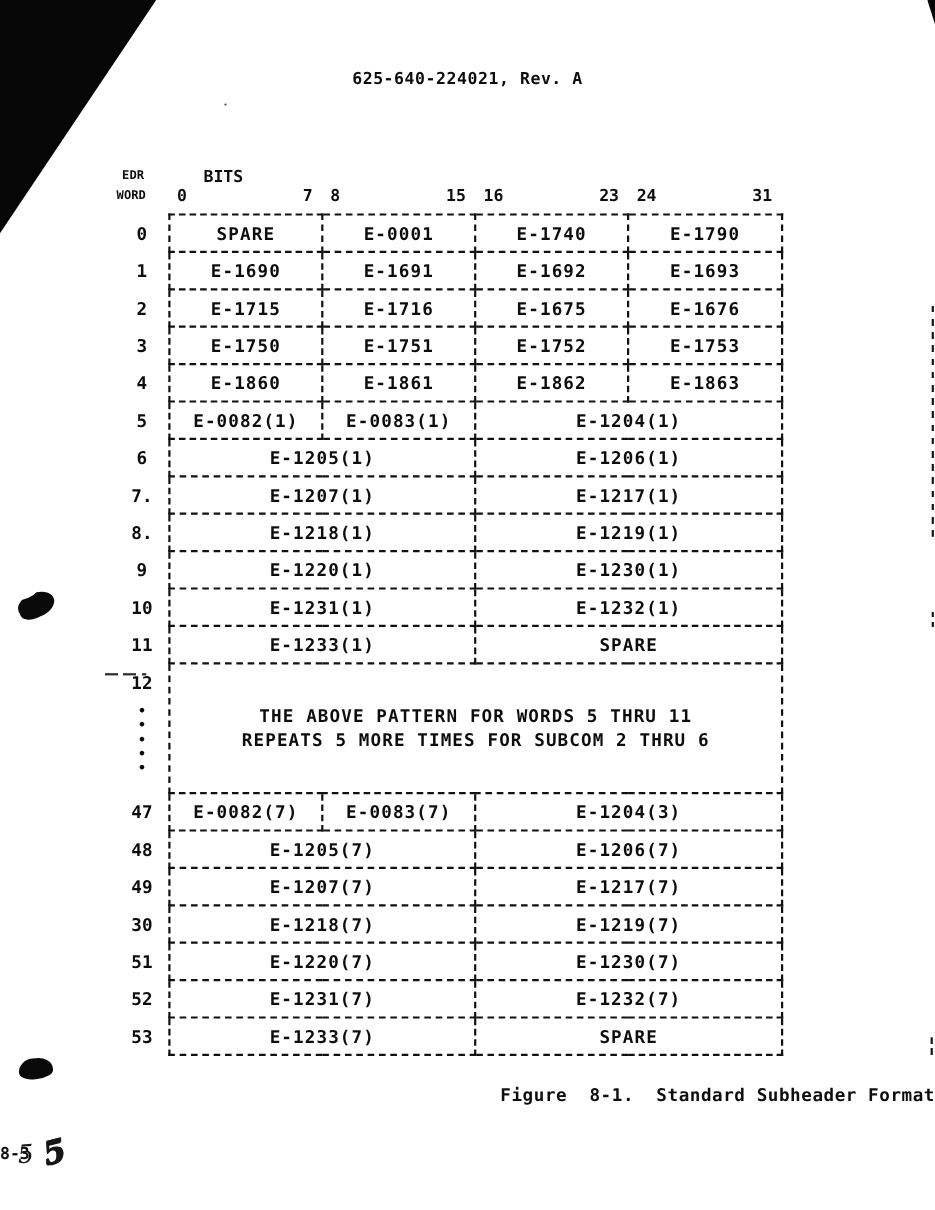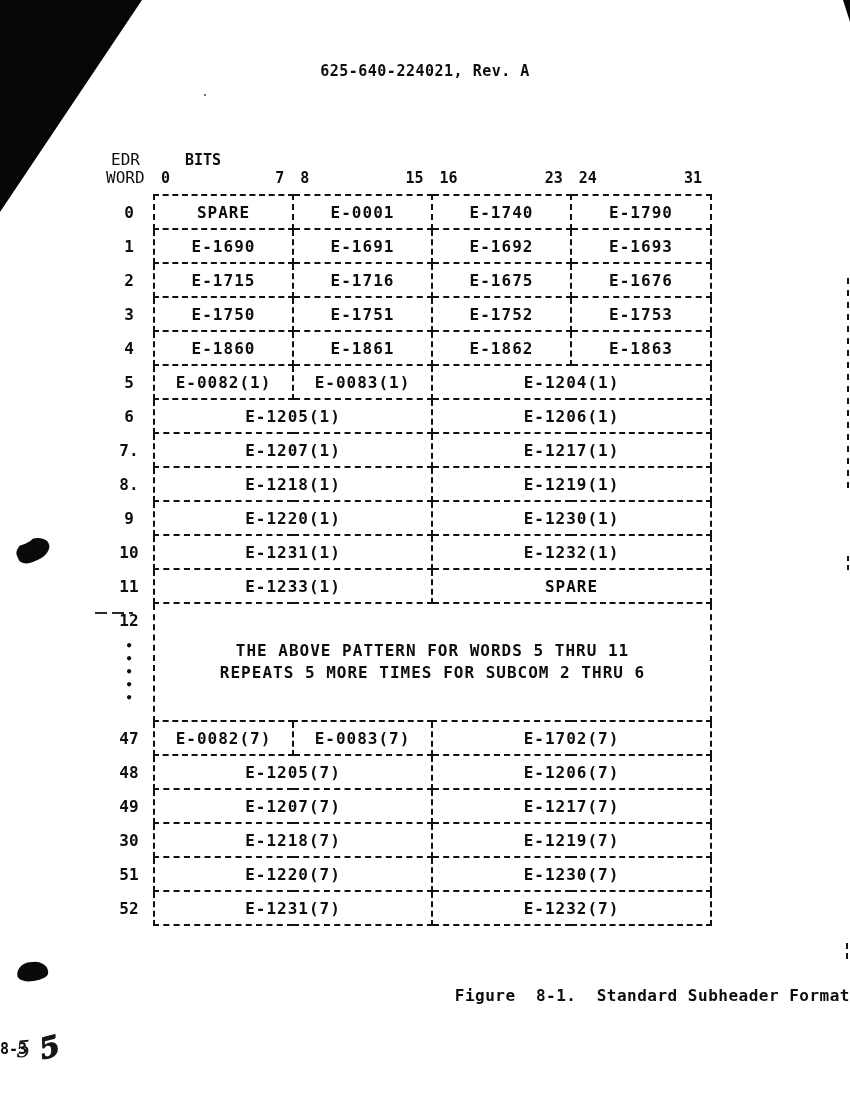--- a/index.html
+++ b/index.html
@@ -27,21 +27,21 @@
   .edge-mark-b{position:absolute;left:847px;top:556px;width:2px;height:16px;
     background:repeating-linear-gradient(180deg,#151515 0 5px,transparent 5px 9px);}
   .edge-mark-c{position:absolute;left:846px;top:943px;width:2px;height:18px;
     background:repeating-linear-gradient(180deg,#151515 0 6px,transparent 6px 10px);}
   .speck{position:absolute;left:204px;top:94px;width:2px;height:2px;background:#444;border-radius:50%;}
   .overline12{position:absolute;left:95px;top:612px;width:38px;height:2px;
     background:repeating-linear-gradient(90deg,#2a2a2a 0 12px,transparent 12px 17px);}
   
   .doc-header{position:absolute;left:0;right:0;top:62px;text-align:center;
     font-size:15px;font-weight:bold;letter-spacing:0.5px;}
-  .axis-edr{position:absolute;left:106px;top:151px;font-size:16px;font-weight:normal;line-height:18px;}
+  .axis-edr{position:absolute;left:106px;top:151px;font-size:11px;font-weight:bold;line-height:18px;}
   .axis-edr .l1{padding-left:5px;}
   .bits-label{position:absolute;left:163px;top:151px;font-size:15px;font-weight:bold;margin-left:22px;}
   .bits-numbers{position:absolute;left:153px;top:169px;width:557px;display:flex;}
   .bits-numbers .range{width:25%;display:flex;justify-content:space-between;
     box-sizing:border-box;padding:0 8px;font-size:15px;font-weight:bold;}
   table.fmt{position:absolute;left:105px;top:194px;border-collapse:collapse;
     table-layout:fixed;width:606px;}
   table.fmt td{border:2.5px dashed #111;text-align:center;padding:0;
     font-size:16px;font-weight:bold;letter-spacing:1px;height:32px;overflow:hidden;}
   table.fmt td.word{border:none;font-size:16px;letter-spacing:0;}
@@ -198,21 +198,21 @@
           </td>
           <td colspan="4" class="note-cell">
             <div>THE ABOVE PATTERN FOR WORDS 5 THRU 11</div>
             <div>REPEATS 5 MORE TIMES FOR SUBCOM 2 THRU 6</div>
           </td>
         </tr>
         <tr>
           <td class="word">47</td>
           <td colspan="1">E-0082(7)</td>
           <td colspan="1">E-0083(7)</td>
-          <td colspan="2">E-1702(7)</td>
+          <td colspan="2">E-1204(3)</td>
         </tr>
         <tr>
           <td class="word">48</td>
           <td colspan="2">E-1205(7)</td>
           <td colspan="2">E-1206(7)</td>
         </tr>
         <tr>
           <td class="word">49</td>
           <td colspan="2">E-1207(7)</td>
           <td colspan="2">E-1217(7)</td>
@@ -224,20 +224,25 @@
         </tr>
         <tr>
           <td class="word">51</td>
           <td colspan="2">E-1220(7)</td>
           <td colspan="2">E-1230(7)</td>
         </tr>
         <tr>
           <td class="word">52</td>
           <td colspan="2">E-1231(7)</td>
           <td colspan="2">E-1232(7)</td>
+        </tr>
+        <tr>
+          <td class="word">53</td>
+          <td colspan="2">E-1233(7)</td>
+          <td colspan="2">SPARE</td>
         </tr>
       </tbody>
   </table>
 
   <div class="caption">Figure  8-1.  Standard Subheader Format</div>
   <div class="pagenum">8-3</div>
   <div class="handwritten">
     <span class="h1">5</span>
     <span class="h2">5</span>
   </div>

